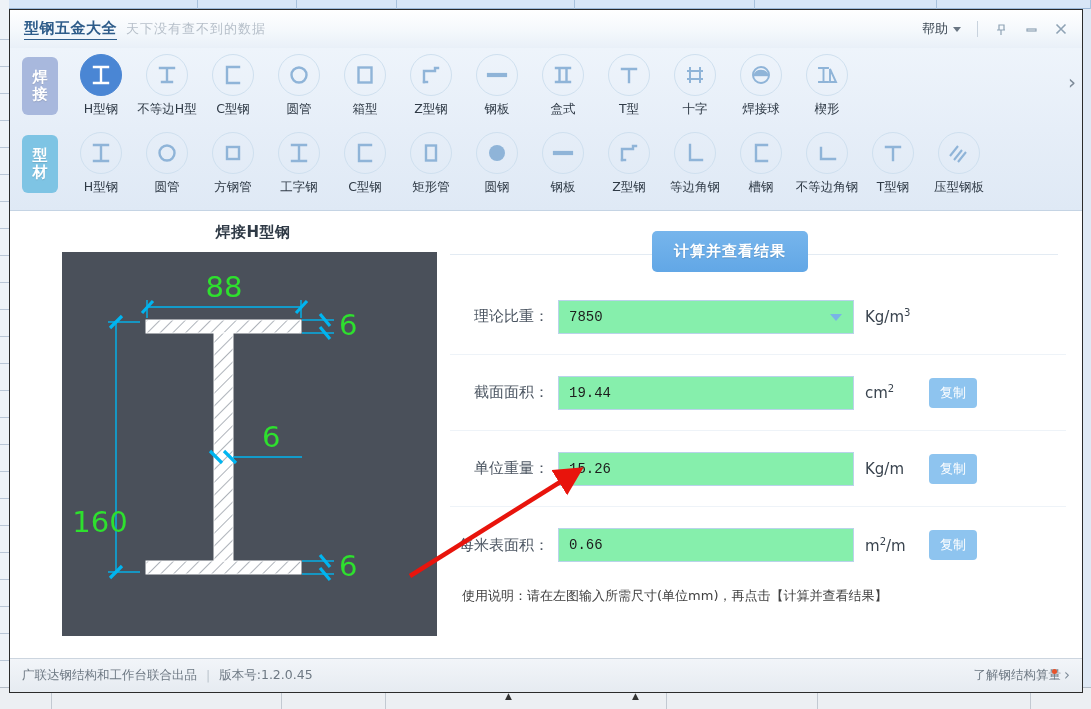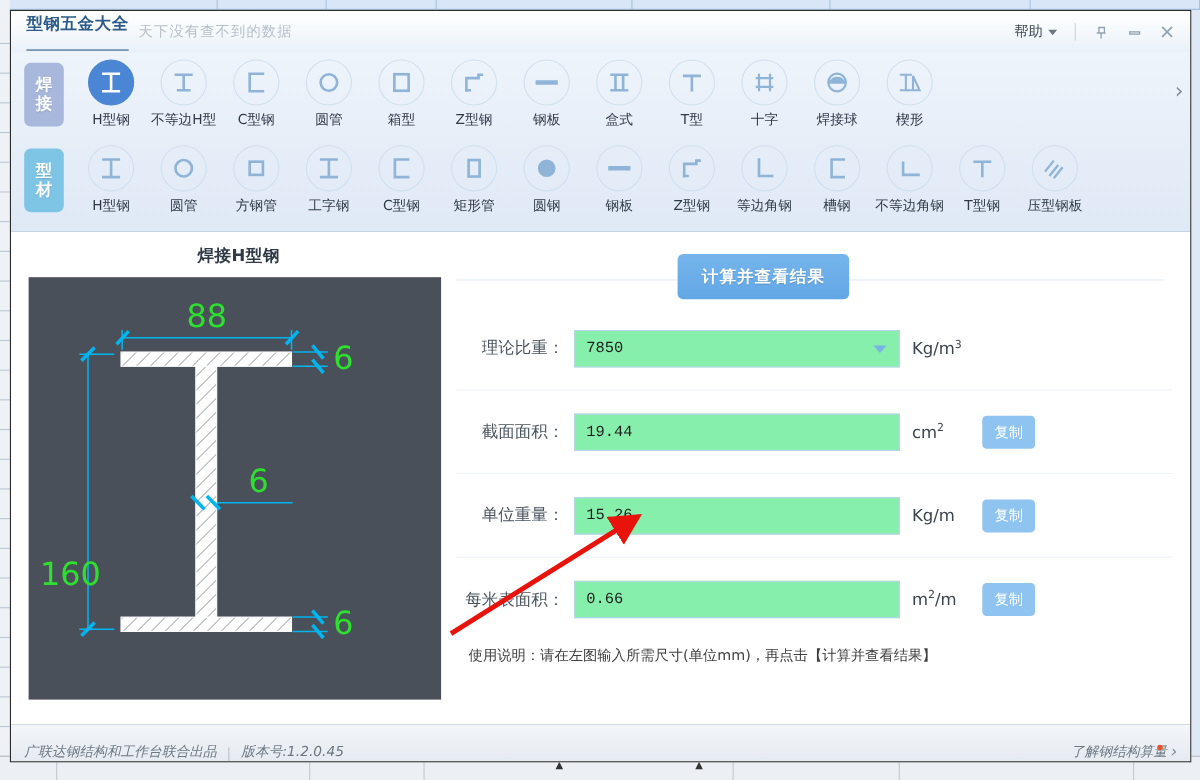--- a/index.html
+++ b/index.html
@@ -46,21 +46,21 @@
     height: 38px; flex: 0 0 38px;
     background: linear-gradient(to bottom, #ffffff 0%, #f4f8fc 55%, #e9f0f8 100%);
     display: flex; align-items: center;
     padding: 0 6px 0 14px;
     position: relative;
   }
   .app-title {
     font-size: 15px; font-weight: bold; color: #2e5c8a;
     letter-spacing: .5px;
     border-bottom: 1px solid #2e5c8a;
-    padding-bottom: 14px;
+    padding-bottom: 1px;
   }
   .app-slogan { font-size: 13px; color: #b6bfc9; margin-left: 9px; letter-spacing: 1px; }
   .title-right { margin-left: auto; display: flex; align-items: center; gap: 0; }
   .help-btn {
     display: flex; align-items: center; gap: 5px;
     font-size: 13px; color: #3e4a56; padding: 3px 8px; cursor: default;
   }
   .tri-down {
     width: 0; height: 0; border-left: 4px solid transparent;
     border-right: 4px solid transparent; border-top: 5px solid #6a7683;
@@ -112,21 +112,21 @@
 
   .tb-scroll {
     position: absolute; right: 6px; top: 24px;
     font-size: 20px; color: #7d8a98; cursor: pointer;
     font-family: "DejaVu Sans", sans-serif; line-height: 1;
   }
 
   
   .content { flex: 1; display: flex; background: #ffffff; position: relative; padding: 0 16px; }
 
-  .left-pane { width: 382px; flex: 0 0 382px; padding-top: 8px; }
+  .left-pane { width: 382px; flex: 0 0 382px; padding-top: 8px; margin-left: 36px; }
   .diagram-title {
     text-align: center; font-size: 15px; font-weight: bold; color: #2f3a46;
     margin: 4px 0 10px 0; letter-spacing: .5px;
   }
   .canvas {
     width: 375px; height: 384px; background: #4a505a;
     position: relative; overflow: hidden;
   }
 
   .right-pane { flex: 1; padding-top: 20px; position: relative; padding-left: 6px; }
@@ -183,22 +183,22 @@
   }
 
   
   .annot { position: absolute; left: 0; top: 0; pointer-events: none; }
 
   
   .statusbar {
     flex: 0 0 34px; height: 34px;
     background: linear-gradient(to bottom, #f2f5f9 0%, #e6ebf1 100%);
     border-top: 1px solid #ccd5df;
-    display: flex; align-items: flex-end; padding: 0 12px;
-    font-size: 12.5px; color: #6d7883; font-style: italic;
+    display: flex; align-items: center; padding: 0 12px;
+    font-size: 12.5px; color: #6d7883;
   }
   .sb-sep { margin: 0 9px; color: #bcc5ce; }
   .sb-right { margin-left: auto; display: flex; align-items: center; gap: 3px; cursor: pointer; position: relative; }
   .sb-right .dot {
     width: 5px; height: 5px; border-radius: 50%; background: #e8522a;
     position: absolute; right: 13px; top: 2px;
   }
   .sb-chev { font-size: 15px; color: #7d8a98; line-height: 1; }
 </style>
 </head>

